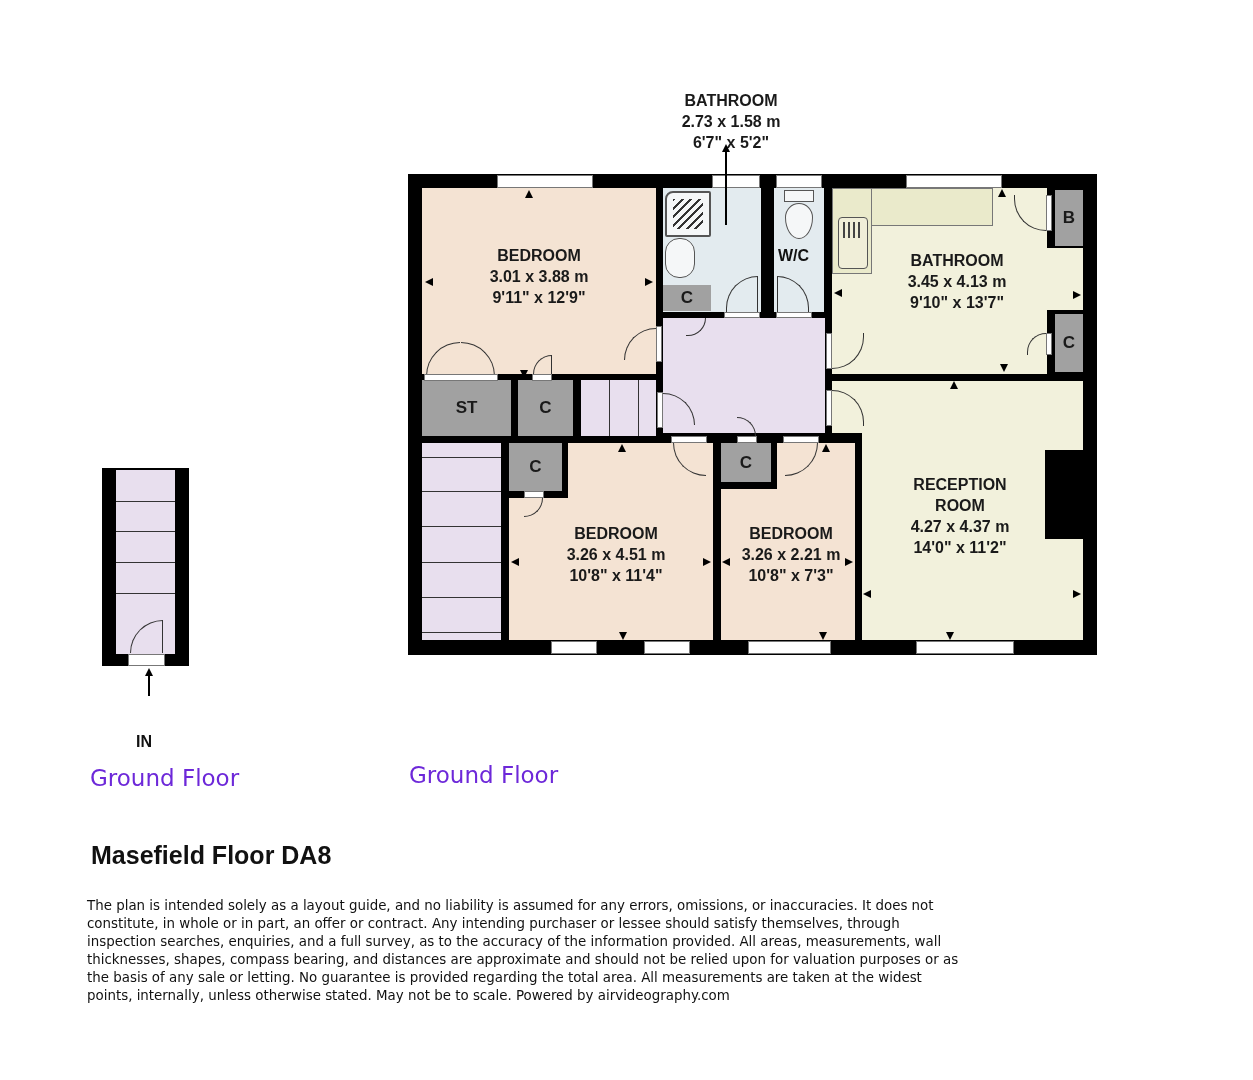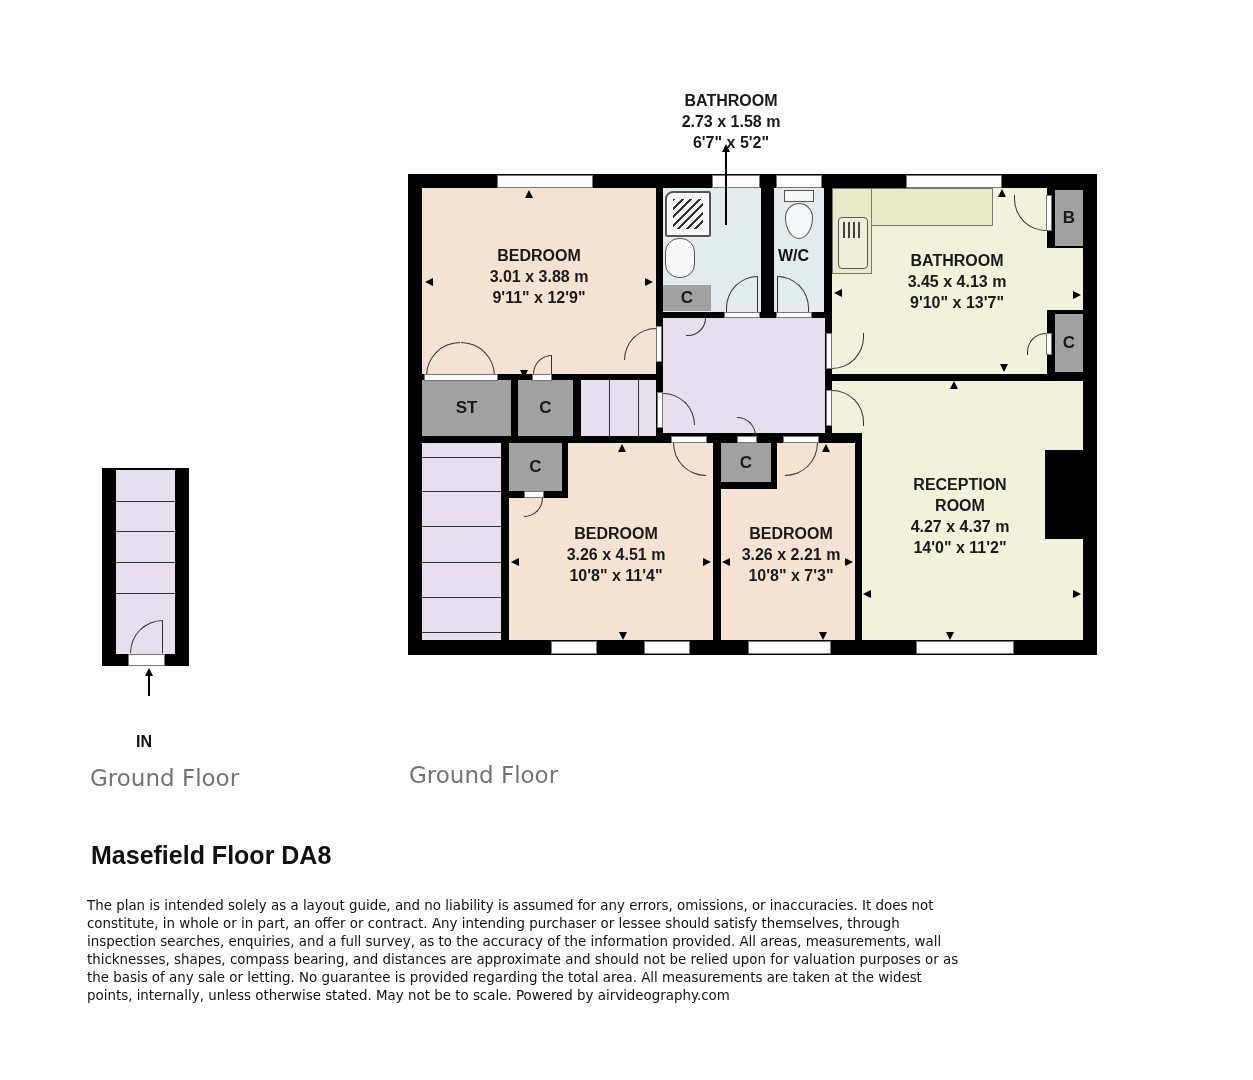--- a/index.html
+++ b/index.html
@@ -10,21 +10,21 @@
   .win { position:absolute; background:#fff; border:1px solid #777; box-sizing:border-box; }
   .lbl { position:absolute; text-align:center; font-weight:bold; font-size:16px; line-height:21px; color:#1a1a1a; transform:translateX(-50%); white-space:nowrap; }
   .closet { position:absolute; background:#a1a1a1; display:flex; align-items:center; justify-content:center; font-weight:bold; font-size:17px; color:#1a1a1a; }
   .tri { position:absolute; width:0; height:0; }
   .tri.up { border-left:4px solid transparent; border-right:4px solid transparent; border-bottom:8px solid #000; }
   .tri.down { border-left:4px solid transparent; border-right:4px solid transparent; border-top:8px solid #000; }
   .tri.left { border-top:4px solid transparent; border-bottom:4px solid transparent; border-right:8px solid #000; }
   .tri.right { border-top:4px solid transparent; border-bottom:4px solid transparent; border-left:8px solid #000; }
   .door { position:absolute; border:1px solid #333; box-sizing:border-box; }
   .stair-line { position:absolute; background:#333; }
-  .floor-label { position:absolute; font-family:"DejaVu Sans", sans-serif; font-size:23px; color:#737373; }
+  .floor-label { position:absolute; font-family:"DejaVu Sans", sans-serif; font-size:23px; color:#6d28d9; }
   .title { position:absolute; font-weight:bold; font-size:25px; left:91px; top:841px; }
   .disclaimer { position:absolute; left:87px; top:897px; width:880px; font-family:"DejaVu Sans", sans-serif; font-size:13.4px; line-height:18px; color:#111; }
 </style>
 </head>
 <body>
 
 <div>
   <div class="wall" style="left:102px;top:468px;width:87px;height:198px;"></div>
   <div class="room" style="left:116px;top:470px;width:59px;height:184px;background:#e8dfee;"></div>
   <div class="stair-line" style="left:116px;top:501px;width:59px;height:1px;"></div>

